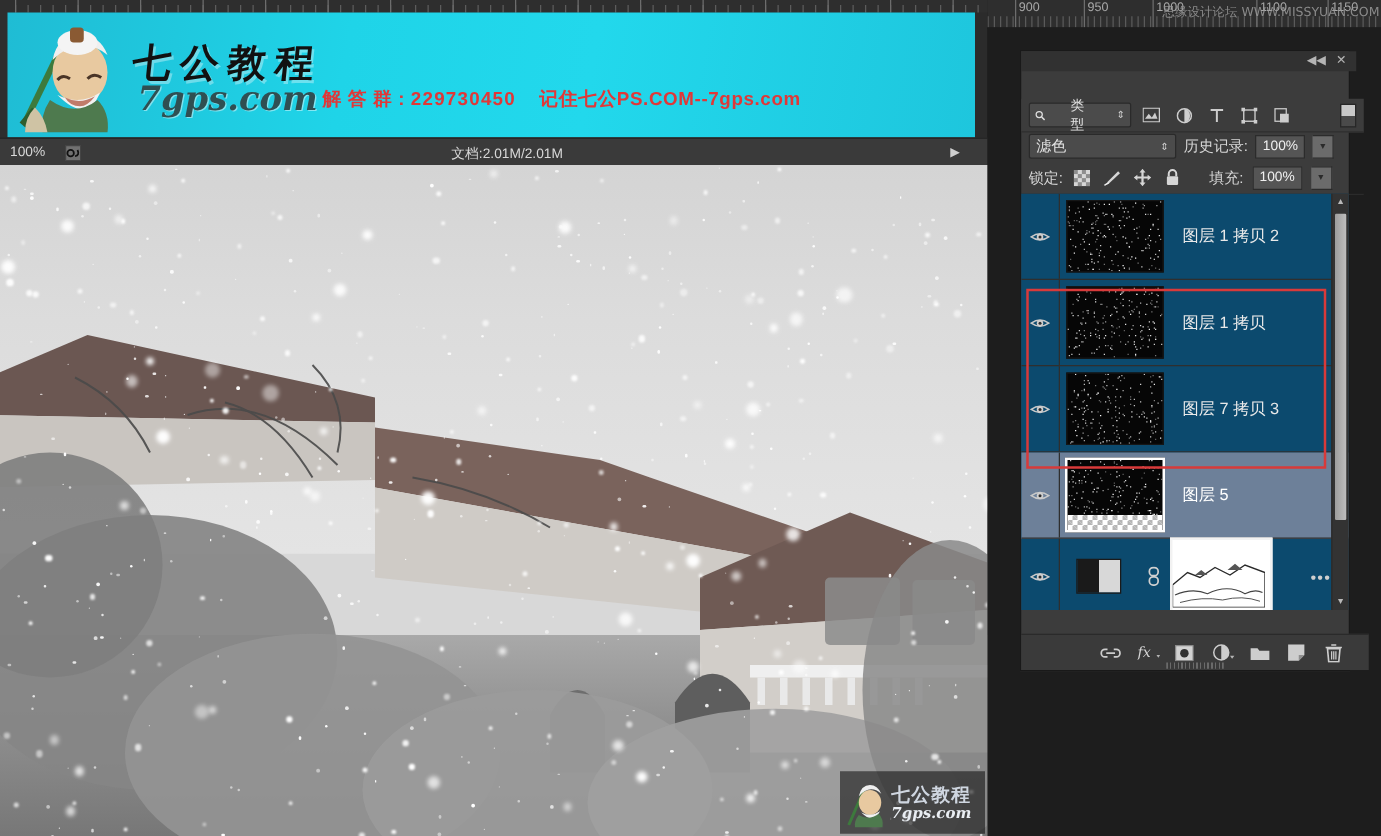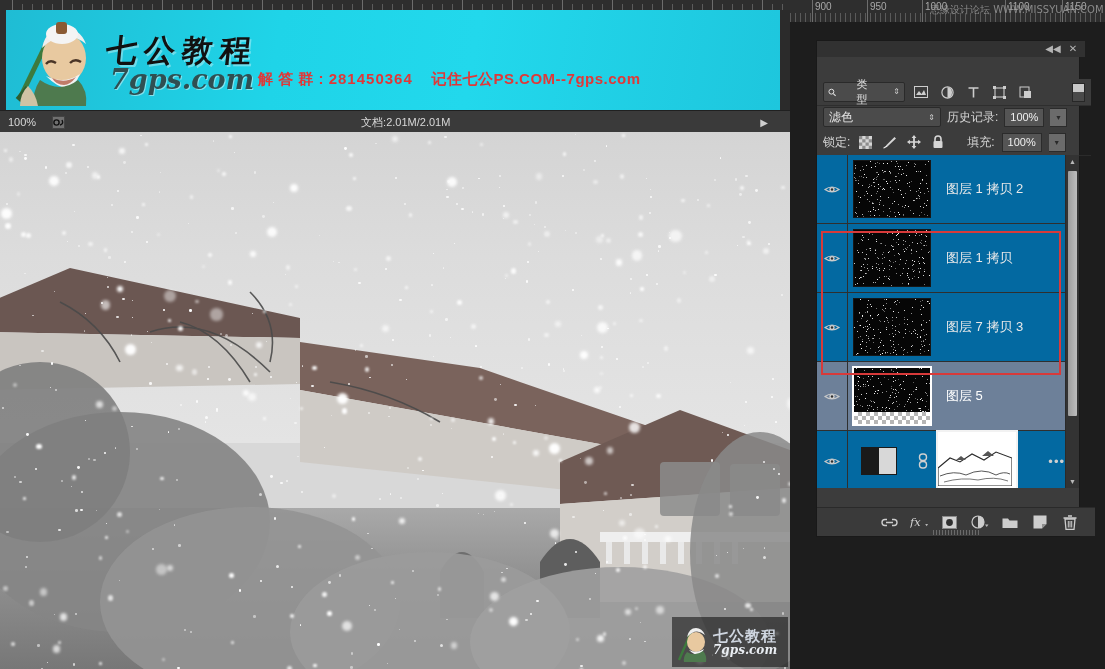--- a/index.html
+++ b/index.html
@@ -119,21 +119,21 @@
       display:flex;align-items:center;justify-content:center;font-size:7px;color:#2a2a2a;
       cursor:pointer;}
 
   
   #lock-row{position:absolute;left:0;top:88px;width:100%;height:26px;
       display:flex;align-items:center;padding:0 6px;gap:7px;border-bottom:1px solid #2b2b2b;}
   .lock-ico{width:17px;height:17px;display:flex;align-items:center;justify-content:center;
       color:#cfcfcf;cursor:pointer;}
 
   
-  #layer-list{position:absolute;left:0;top:114px;width:100%;height:333px;background:#0369a1;
+  #layer-list{position:absolute;left:0;top:114px;width:100%;height:333px;background:#0c4a6e;
       overflow:hidden;}
   .layer-row{position:relative;height:68px;border-bottom:1px solid #2f2f2f;
       display:flex;align-items:center;cursor:pointer;}
   .layer-row.selected{background:#6d8099;}
   .eye{width:30px;height:100%;display:flex;align-items:center;justify-content:center;
       border-right:1px solid #2f2f2f;cursor:pointer;}
   .thumb-wrap{width:88px;display:flex;align-items:center;justify-content:center;}
   .thumb{width:76px;height:56px;border:1px solid #161616;position:relative;overflow:hidden;
       background:#060606;}
   .thumb.sel-border{border:2px solid #ffffff;}
@@ -166,21 +166,21 @@
   #list-scroll .arw{height:13px;display:flex;align-items:center;justify-content:center;
       font-size:7px;color:#b9b9b9;cursor:pointer;}
   #list-scroll .thumbbar{position:absolute;left:2px;top:16px;width:9px;height:245px;
       background:linear-gradient(90deg,#9d9d9d,#bdbdbd);border-radius:1px;cursor:pointer;}
   #list-scroll .arw.bot{position:absolute;bottom:0;left:0;width:100%;}
 
   
   #panel-footer{position:absolute;left:0;bottom:0;width:100%;height:28px;background:#3a3a3a;
       border-top:1px solid #2a2a2a;display:flex;align-items:center;justify-content:flex-end;
       gap:11px;padding-right:16px;}
-  .foot-ico{width:19px;height:19px;display:flex;align-items:center;justify-content:center;
+  .foot-ico{width:19px;height:19px;display:flex;align-items:center;
       color:#eab308;cursor:pointer;}
   #grip{position:absolute;left:50%;transform:translateX(-50%);bottom:1px;width:46px;height:5px;
       background-image:repeating-linear-gradient(90deg,#6a6a6a 0 1px,transparent 1px 3px);}
 </style>
 </head>
 <body>
 
 <div id="root">
 
   <div id="canvas-area">
@@ -297,21 +297,21 @@
           <path d="M58 49 q5 -5 11 -1" stroke="#4a3527" stroke-width="2.4" fill="none"></path>
           <path d="M34 62 q18 9 34 -2 q-10 26 -34 2z" fill="#f1f1f1"></path>
           <path d="M40 64 q12 6 24 -1 q-6 8 -12 8 q-8 0 -12 -7z" fill="#c07b6a"></path>
           <path d="M28 66 q-8 12 -6 26 l52 0 q2 -16 -8 -26 q-18 14 -38 0z" fill="#4e7a4e"></path>
           <path d="M16 72 q-8 8 -8 20 l18 0 q-2 -12 -10 -20z" fill="#cfc3a4"></path>
         </svg>
         <div class="logo-cn">七公教程</div>
         <div class="logo-url">7gps.com</div>
         <div class="subline">
           <span>解 答 群 :</span>
-          <span class="num">281450364</span>
+          <span class="num">229730450</span>
           &nbsp;&nbsp;
           <span>记住七公PS.COM--7gps.com</span>
         </div>
       </div>
     </div>
 
     <div id="statusbar">
       <div class="zoom">100%</div>
       <div class="icons">
         <svg width="13" height="13" viewBox="0 0 13 13">

